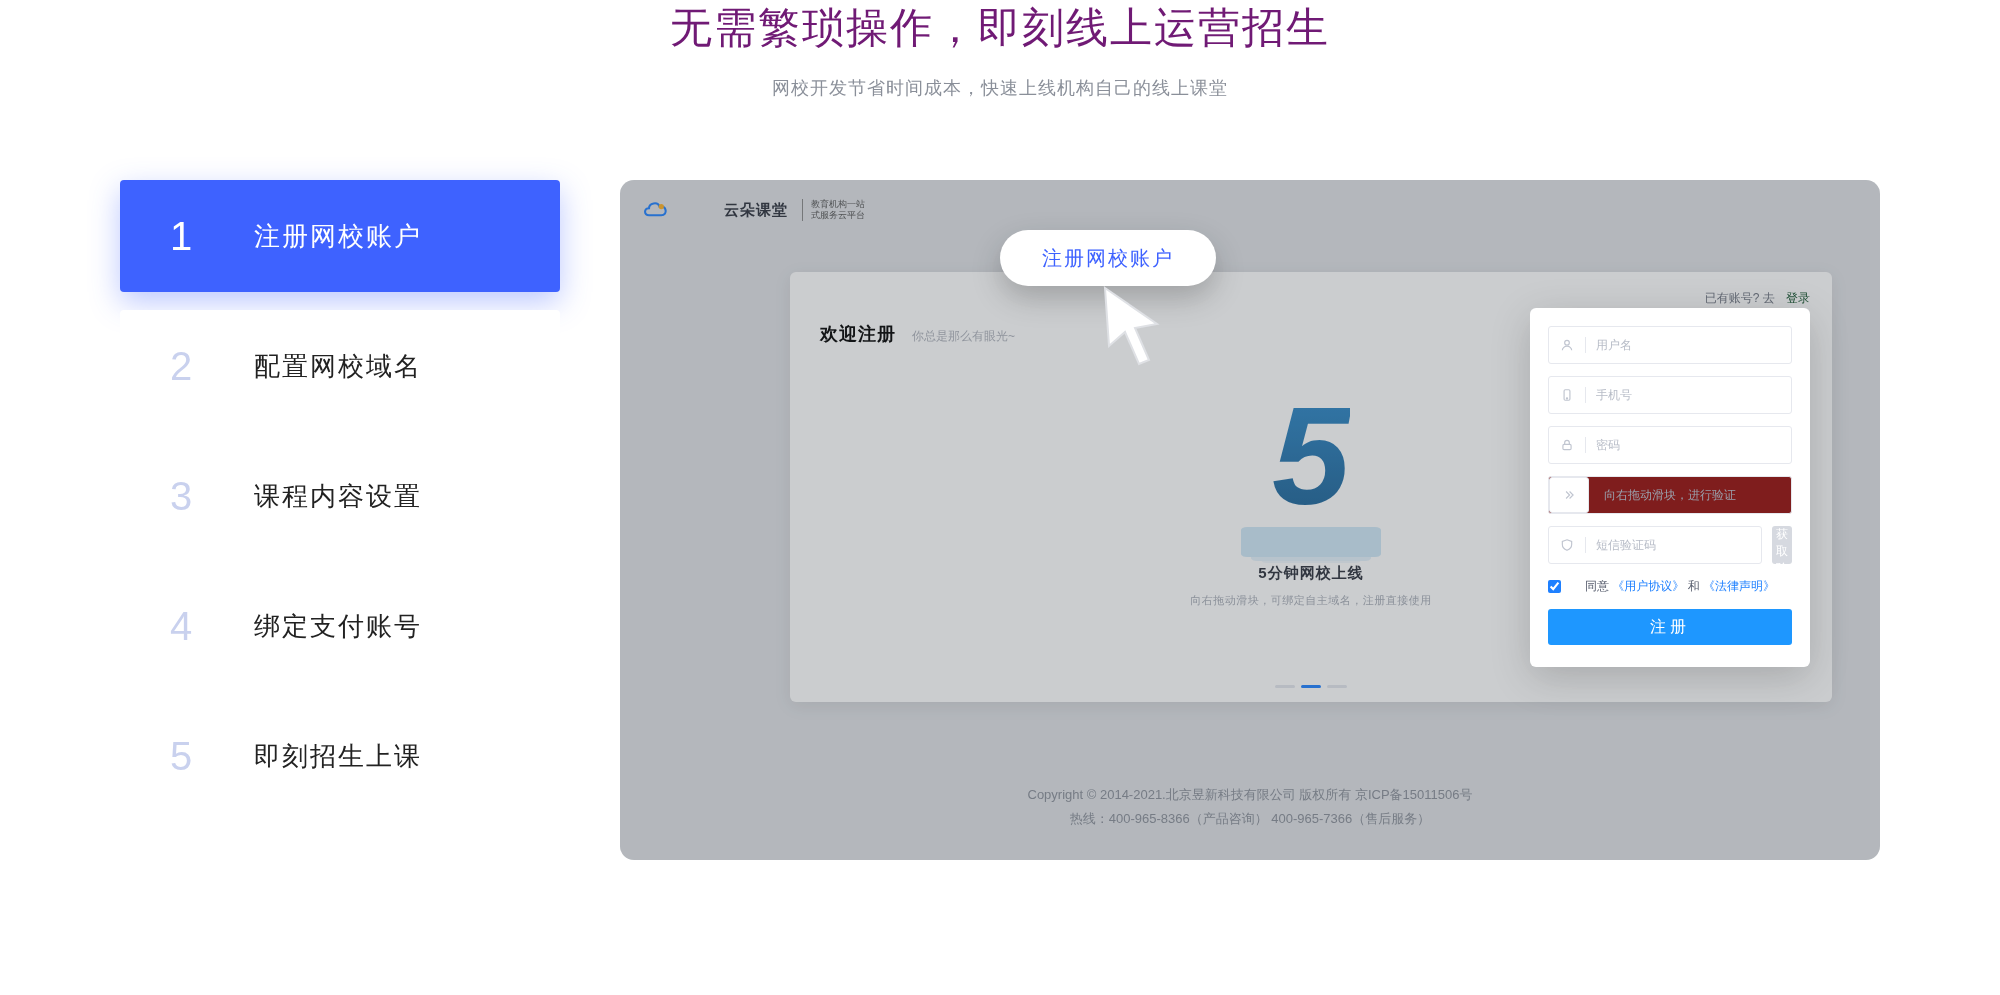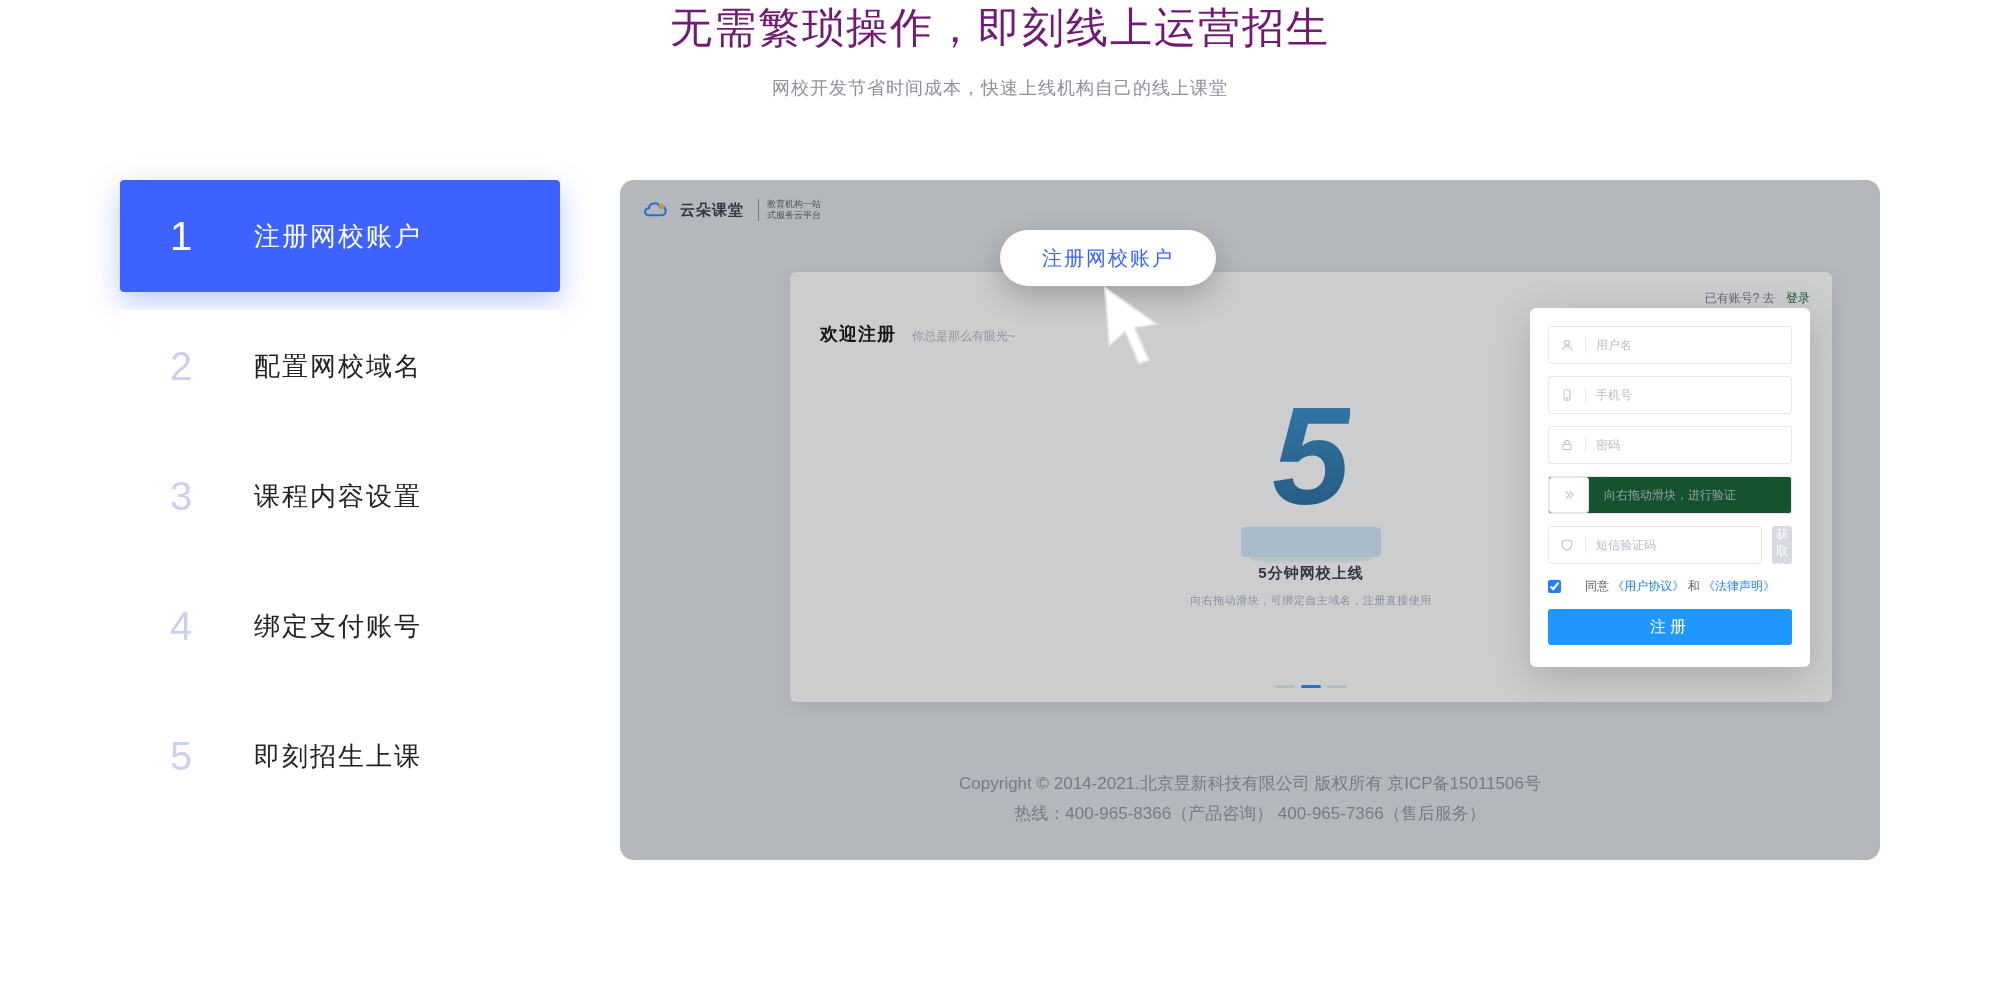--- a/index.html
+++ b/index.html
@@ -86,21 +86,21 @@
     top: 18px; left: 22px;
     display: flex; align-items: center;
     gap: 10px;
     z-index:1;
   }
   .logo-mark {
     width: 28px; height: 24px;
     position: relative;
   }
   .logo-mark svg { width:100%; height:100%; }
-  .logo-text { font-size: 15px; font-weight:600; color:#2a2f3a; letter-spacing:1px; }
+  .logo-text { font-size: 15px; font-weight:600; color:#2a2f3a; letter-spacing:1px;margin-left:44px; }
   .logo-sub  { font-size: 9px; color:#555; border-left:1px solid #888; padding-left:8px; margin-left:4px; line-height:1.2;}
   .reg-card {
     position:absolute;
     top: 92px; left: 170px; right: 48px;
     height: 430px;
     background:#fff;
     border-radius:6px;
     box-shadow: 0 4px 18px rgba(0,0,0,0.08);
     display:flex;
     z-index:2;
@@ -168,21 +168,21 @@
     font-size:12px;
     color:#9aa0ac;
     gap:10px;
   }
   .field .sep { width:1px; height:16px; background:#e6e8ee; }
   .field input {
     border:none; outline:none; flex:1; font-size:12px; color:#333;
     background:transparent;
   }
   .field input::placeholder{ color:#b7bcc7; }
-  .slider-field { background:#14532d; justify-content:center; position:relative;}
+  .slider-field { background:#7f1d1d; justify-content:center; position:relative;}
   .slider-handle{
     position:absolute; left:0; top:0; bottom:0; width:40px;
     background:#fff; border:1px solid #e6e8ee; border-radius:3px;
     display:flex; align-items:center; justify-content:center;
   }
   .code-row{ display:flex; gap:10px; margin-bottom:14px;}
   .code-row .field{ flex:1; margin-bottom:0;}
   .code-btn{
     width:96px; height:38px; border:none; border-radius:3px;
     background:#d6d9e0; color:#fff; font-size:12px; cursor:not-allowed;
@@ -214,21 +214,21 @@
     position:absolute;
     top: 100px; left: 475px;
     width:70px; height:90px;
     z-index:30;
   }
 
   .footer-note{
     position:absolute;
     bottom: 30px; left:0; right:0;
     text-align:center;
-    font-size:17px; color:#8a8f99;
+    font-size:13px; color:#8a8f99;
     line-height:1.8;
     z-index:1;
   }
 
   .ico { width:16px; height:16px; display:inline-flex; align-items:center; justify-content:center; color:#c0c5d0;}
   .ico svg{ width:14px; height:14px; stroke:currentColor; fill:none; stroke-width:2;}
 </style>
 </head>
 <body>
 

